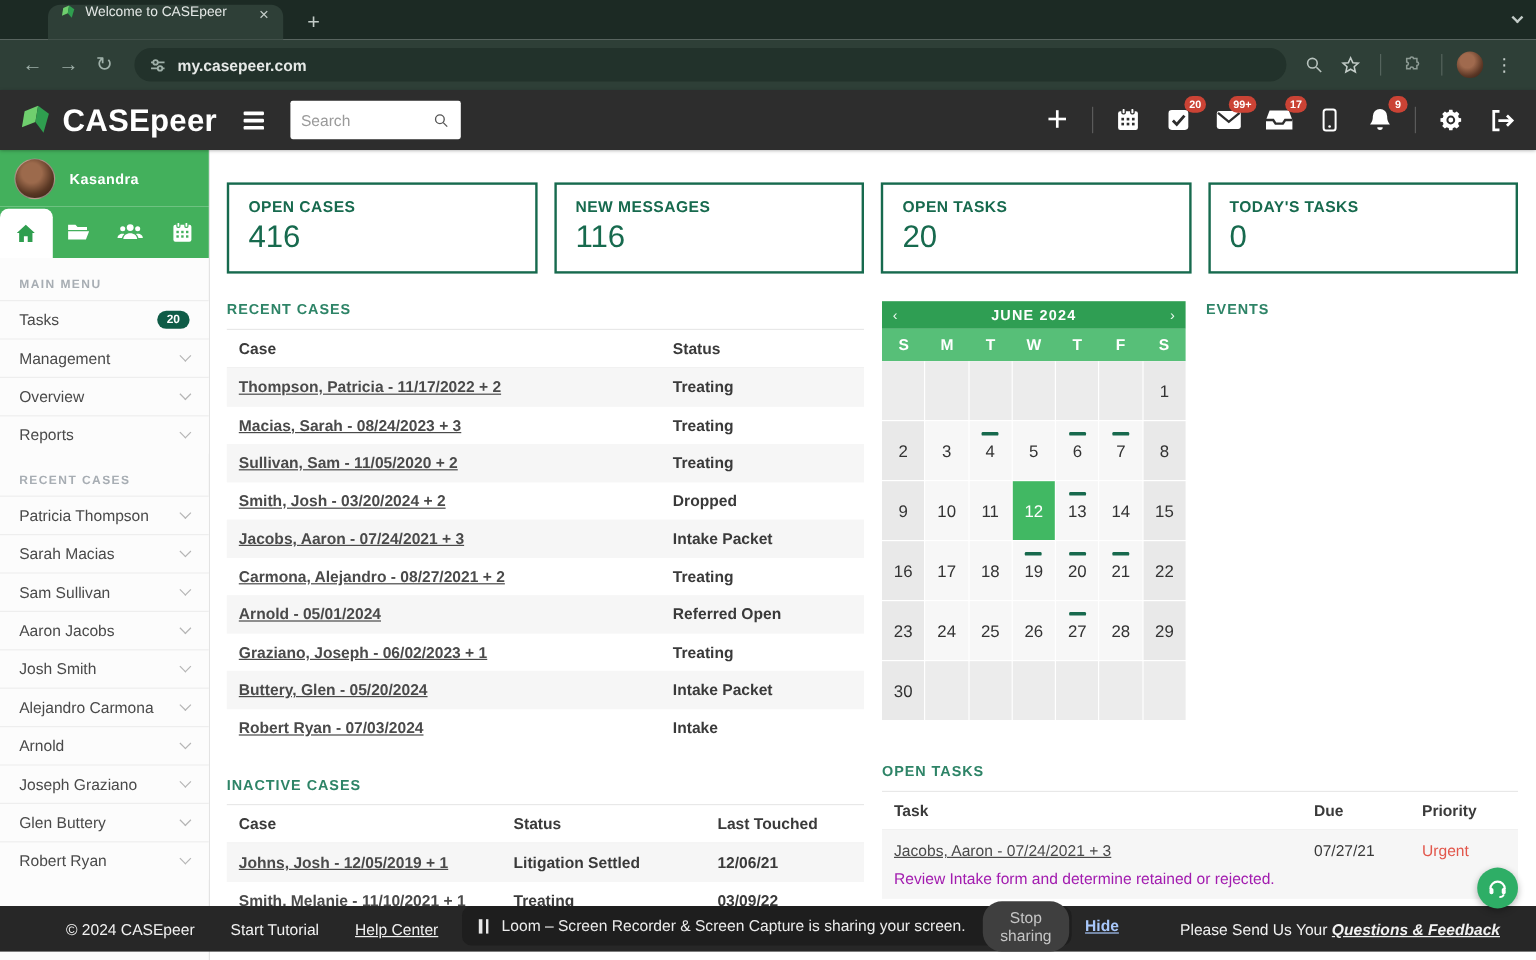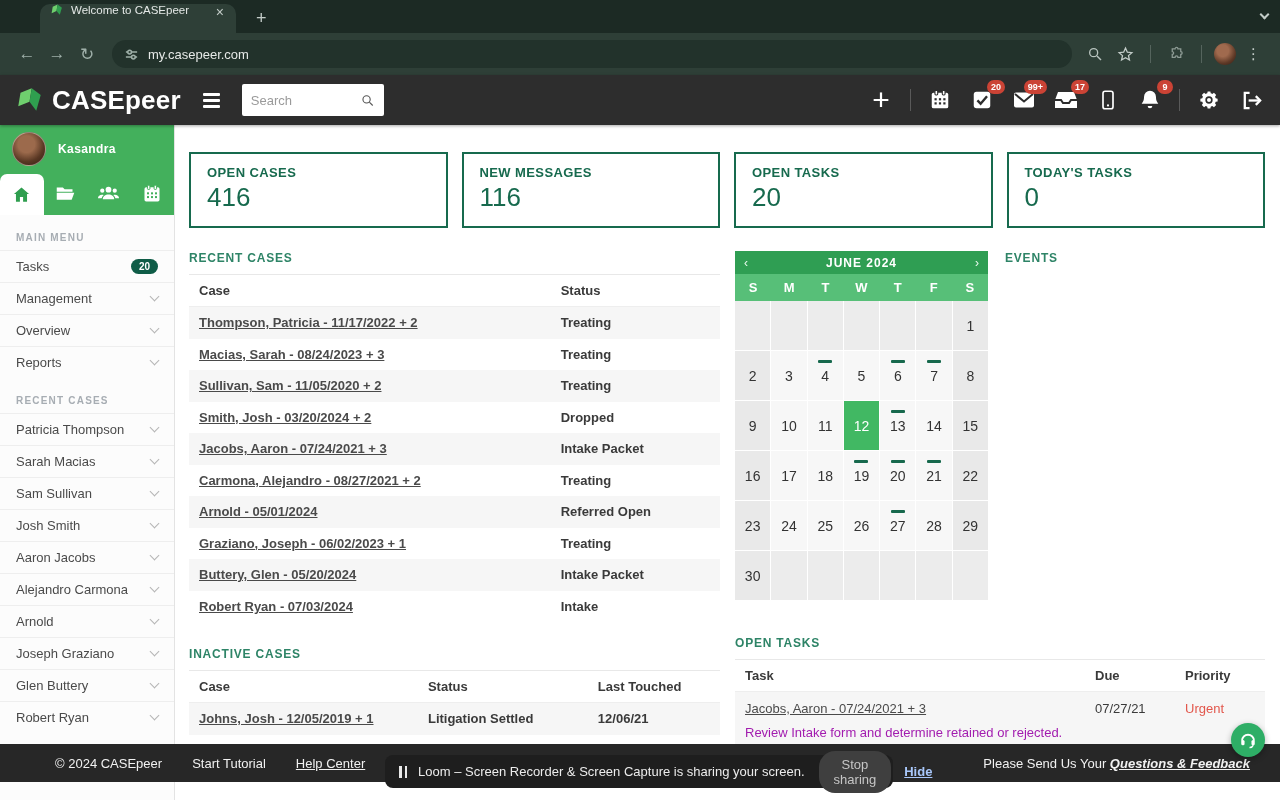--- a/index.html
+++ b/index.html
@@ -12,21 +12,21 @@
   .tab { position:relative; margin-left:40px; width:196px; height:29px; background:#2e3f37; border-radius:10px 10px 0 0; display:flex; align-items:flex-start; padding:0 8px 0 10px; }
   .tab-gem { width:13px; height:13px; margin-right:8px; flex:0 0 auto; }
   .tab-title { color:#e4e8e6; font-size:11.5px; flex:1; white-space:nowrap; overflow:hidden; }
   .tab-close { color:#c3ccc8; font-size:14px; padding:0 4px; cursor:default; }
   .newtab { color:#c3ccc8; font-size:18px; margin-left:14px; padding:0 6px 4px; }
   .tab-caret { position:absolute; right:12px; top:11px; width:7px; height:7px; border-right:2px solid #c3ccc8; border-bottom:2px solid #c3ccc8; transform:rotate(45deg); }
 
   .urlbar { position:absolute; top:33px; left:0; right:0; height:42px; background:#2e3f37; display:flex; align-items:center; padding:0 12px; }
   .nav-ic { color:#9fb0a9; font-size:17px; width:30px; text-align:center; }
   .url-pill { height:28px; flex:1; margin:0 10px; background:#22322b; border-radius:14px; display:flex; align-items:center; padding:0 12px; max-width:960px; }
-  .url-text { color:#e6e9e7; font-size:13px; margin-left:9px; }
+  .url-text { color:#e6e9e7; font-size:13px; margin-left:9px;font-weight:bold; }
   .chrome-right { display:flex; align-items:center; gap:4px; }
   .chrome-divider { width:1px; height:18px; background:#55645d; margin:0 8px; }
   .chrome-avatar { width:22px; height:22px; border-radius:50%; background:radial-gradient(circle at 40% 35%, #a06a4e 0 30%, #5d3826 65%, #2e1a12 100%); }
   .kebab { color:#c3ccc8; font-size:15px; padding:0 6px; }
 
   
   .appbar { position:absolute; top:75px; left:0; right:0; height:50px; background:#2d2d2d; display:flex; align-items:center; padding:0 16px; box-shadow:0 1px 3px rgba(0,0,0,.35); z-index:5; }
   .brand { display:flex; align-items:center; gap:9px; }
   .brand-text { color:#fff; font-size:26px; font-weight:700; letter-spacing:.2px; }
   .hamburger { margin-left:22px; display:flex; flex-direction:column; gap:3px; }
@@ -100,21 +100,21 @@
   .open-tasks { margin-top:36px; }
   .ot-head { display:flex; height:32px; align-items:center; font-size:13px; font-weight:700; color:#3a3a3a; border-bottom:1px solid #eee; }
   .ot-task { flex:1; padding-left:10px; }
   .ot-due { flex:0 0 90px; }
   .ot-pri { flex:0 0 80px; }
   .ot-row { display:flex; font-size:13px; color:#3a3a3a; padding:9px 0; }
   .ot-row:nth-child(odd) { background:#f6f6f6; }
   .ot-desc { margin-top:9px; color:#a21caf; }
 
   
-  .footer { position:absolute; left:0; right:0; bottom:18px; height:38px; background:#272727; display:flex; align-items:center; padding:0 30px 0 55px; z-index:20; color:#f1f1f1; font-size:13px; }
+  .footer { position:absolute; left:0; right:0; bottom:7px; height:38px; background:#272727; display:flex; align-items:center; padding:0 30px 0 55px; z-index:20; color:#f1f1f1; font-size:13px; }
   .footer .f-item { margin-right:30px; }
   .f-underline { text-decoration:underline; }
   .f-right { margin-left:auto; }
   .f-link { font-style:italic; text-decoration:underline; font-weight:700; }
 
   
   .loom { position:absolute; left:385px; top:755px; width:508px; height:33px; background:#1e1e1e; border-radius:8px; display:flex; align-items:center; padding:0 10px 0 14px; z-index:30; }
   .pause-ic { display:flex; gap:3px; margin-right:11px; }
   .pause-ic i { display:block; width:2.5px; height:12px; background:#e8e8e8; }
   .loom-msg { color:#ececec; font-size:13px; white-space:nowrap; }
@@ -348,26 +348,26 @@
             <span>Sarah Macias</span>
             <span class="grow"></span>
             <span class="chev"></span>
           </div>
           <div class="side-item">
             <span>Sam Sullivan</span>
             <span class="grow"></span>
             <span class="chev"></span>
           </div>
           <div class="side-item">
+            <span>Aaron Jacobs</span>
+            <span class="grow"></span>
+            <span class="chev"></span>
+          </div>
+          <div class="side-item">
             <span>Josh Smith</span>
-            <span class="grow"></span>
-            <span class="chev"></span>
-          </div>
-          <div class="side-item">
-            <span>Aaron Jacobs</span>
             <span class="grow"></span>
             <span class="chev"></span>
           </div>
           <div class="side-item">
             <span>Alejandro Carmona</span>
             <span class="grow"></span>
             <span class="chev"></span>
           </div>
           <div class="side-item">
             <span>Arnold</span>

